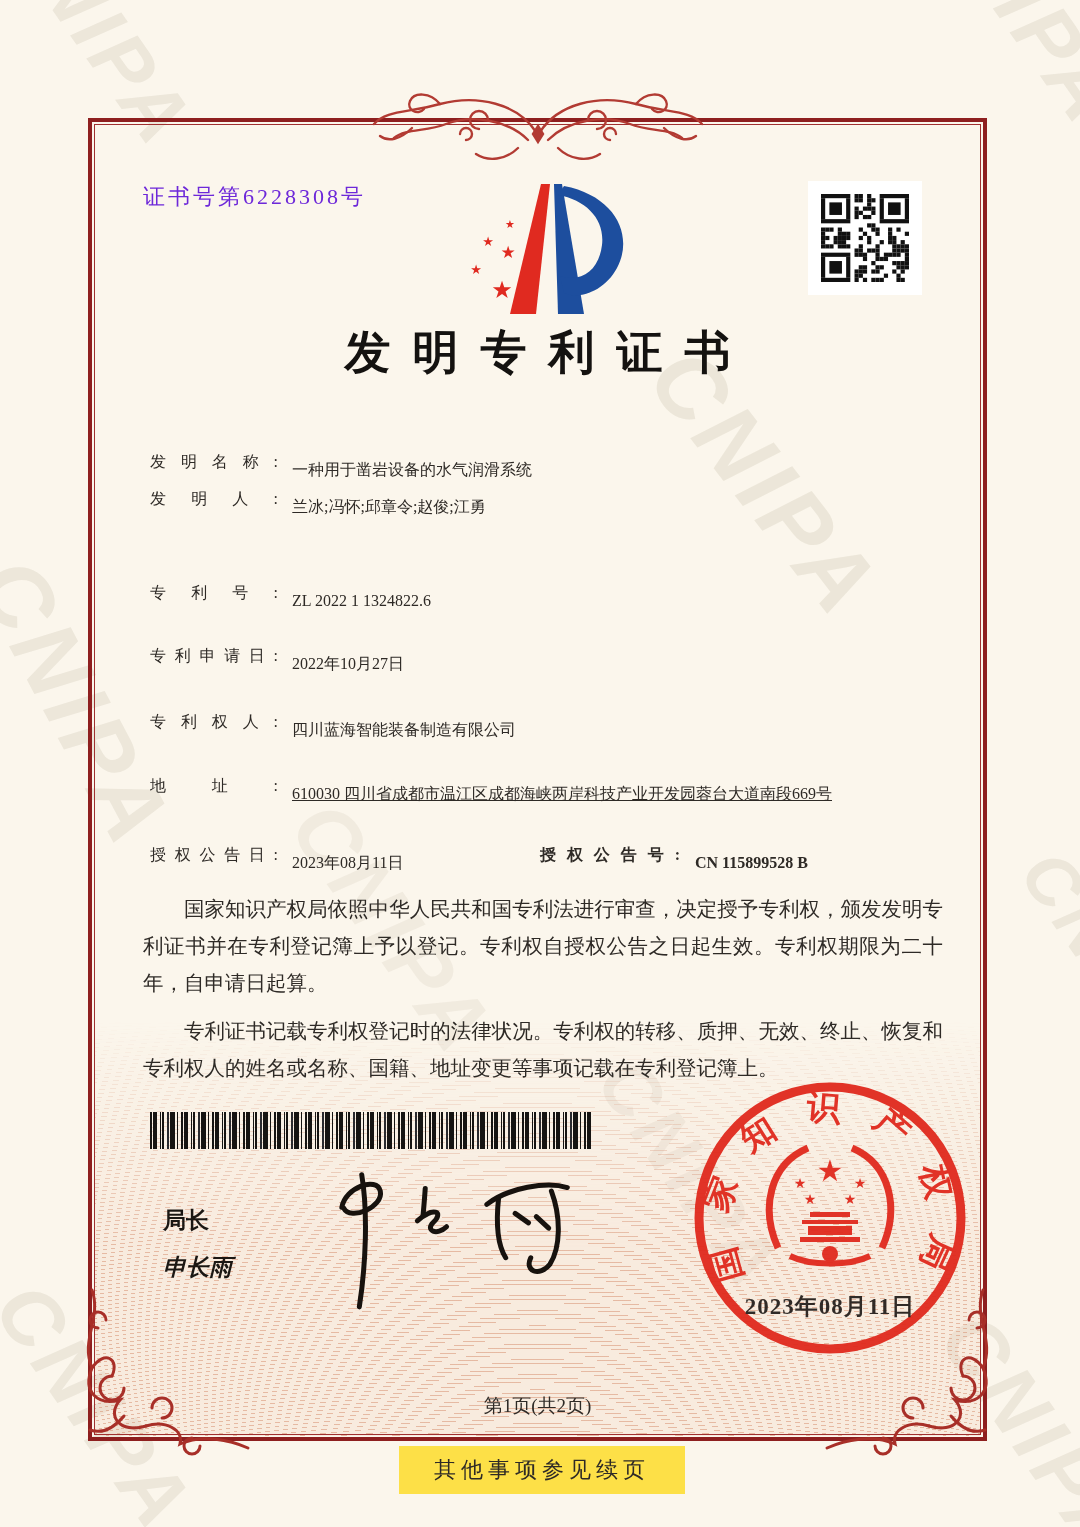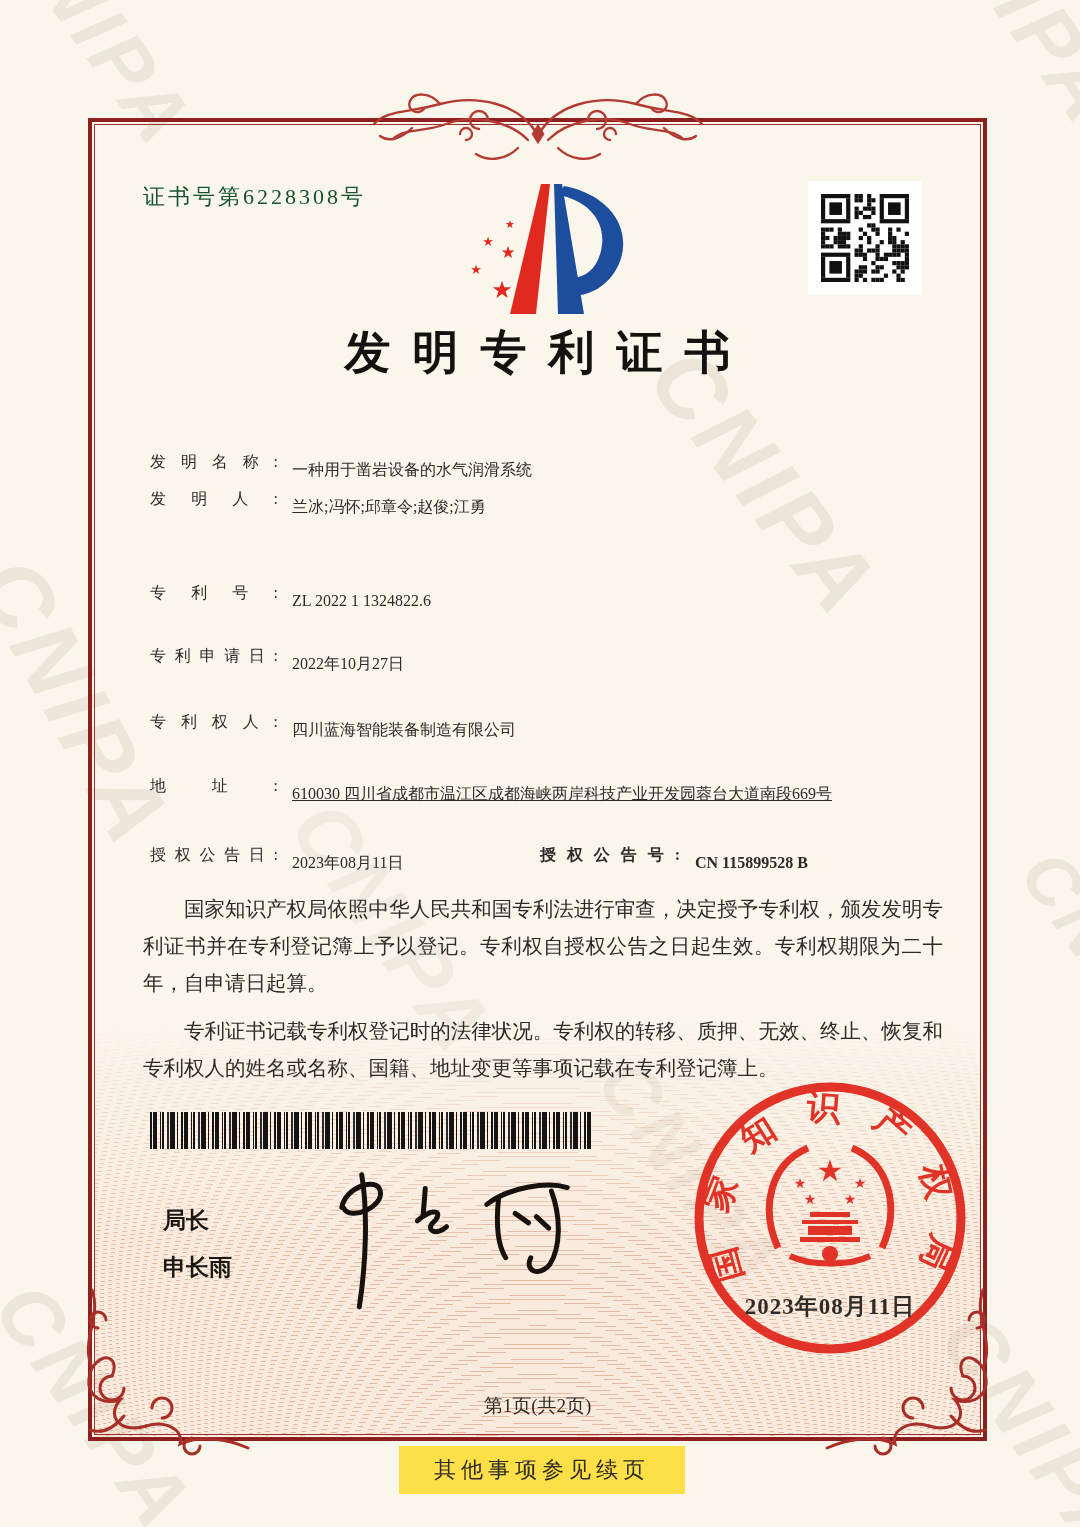--- a/index.html
+++ b/index.html
@@ -15,21 +15,21 @@
          border:4px solid #8e1f1f;box-sizing:border-box;}
   .frame-inner{position:absolute;left:2px;top:2px;right:2px;bottom:2px;
          border:1.5px solid #a03030;}
   
   .guilloche{position:absolute;left:95px;top:1022px;width:885px;height:414px;
     background-color:rgba(242,208,188,0.30);
     background-image:repeating-radial-gradient(ellipse 1700px 640px at 50% 178%,
         rgba(210,136,104,0.50) 0 1.3px, rgba(0,0,0,0) 1.3px 10px);
     -webkit-mask:linear-gradient(180deg,transparent 0,rgba(0,0,0,.45) 22%,#000 55%,#000 100%);
     mask:linear-gradient(180deg,transparent 0,rgba(0,0,0,.45) 22%,#000 55%,#000 100%);}
-  .cert-no{left:143px;top:182px;font-size:22px;letter-spacing:3px;color:#14532d;}
+  .cert-no{left:143px;top:182px;font-size:22px;letter-spacing:3px;color:#6d28d9;}
   .title{left:88px;top:322px;width:899px;text-align:center;font-size:46px;
          font-weight:bold;color:#141210;letter-spacing:22px;text-indent:22px;}
   .qr-box{left:808px;top:181px;width:114px;height:114px;background:#fff;}
   
   .frow{position:absolute;left:150px;font-size:16px;color:#2e2a26;}
   .flabel{display:inline-block;width:128px;text-align:justify;text-align-last:justify;
           vertical-align:top;}
   .fvalue{position:absolute;left:142px;top:0;width:660px;line-height:35px;}  
   .para-wrap{left:143px;top:891px;width:800px;font-size:20.5px;color:#2e2a26;}
   .para{line-height:37px;text-indent:2em;text-align:justify;margin:0 0 11px 0;}
@@ -308,21 +308,21 @@
 </div>
 
 <div class="abs para-wrap">
   <p class="para">国家知识产权局依照中华人民共和国专利法进行审查，决定授予专利权，颁发发明专利证书并在专利登记簿上予以登记。专利权自授权公告之日起生效。专利权期限为二十年，自申请日起算。</p>
   <p class="para">专利证书记载专利权登记时的法律状况。专利权的转移、质押、无效、终止、恢复和专利权人的姓名或名称、国籍、地址变更等事项记载在专利登记簿上。</p>
 </div>
 
 <div class="abs barcode"></div>
 
 <div class="abs signoff" style="left:163px;top:1205px;">局长</div>
-<div class="abs signoff" style="left:163px;top:1252px;">申长雨</div>
+<div class="abs signoff" style="left:163px;top:1252px;font-style:italic;">申长雨</div>
 
 <svg class="abs" style="left:285px;top:1162px;" width="310" height="155" viewBox="0 0 310 155">
   <g stroke="#17120e" stroke-width="5" fill="none" stroke-linecap="round" transform="rotate(-2 155 77)">
     <path d="M58,42 C62,22 94,12 97,27 C100,43 66,56 60,43"></path>
     <path d="M79,10 C84,48 80,100 72,142"></path>
     <path d="M142,26 C141,36 140,44 139,52"></path>
     <path d="M133,58 C150,44 160,50 149,60 C140,68 152,74 162,65"></path>
     <path d="M203,44 C225,28 264,23 284,30"></path>
     <path d="M215,38 C211,66 213,86 220,98"></path>
     <path d="M268,33 C277,60 275,90 264,106 C253,119 238,112 245,99"></path>

